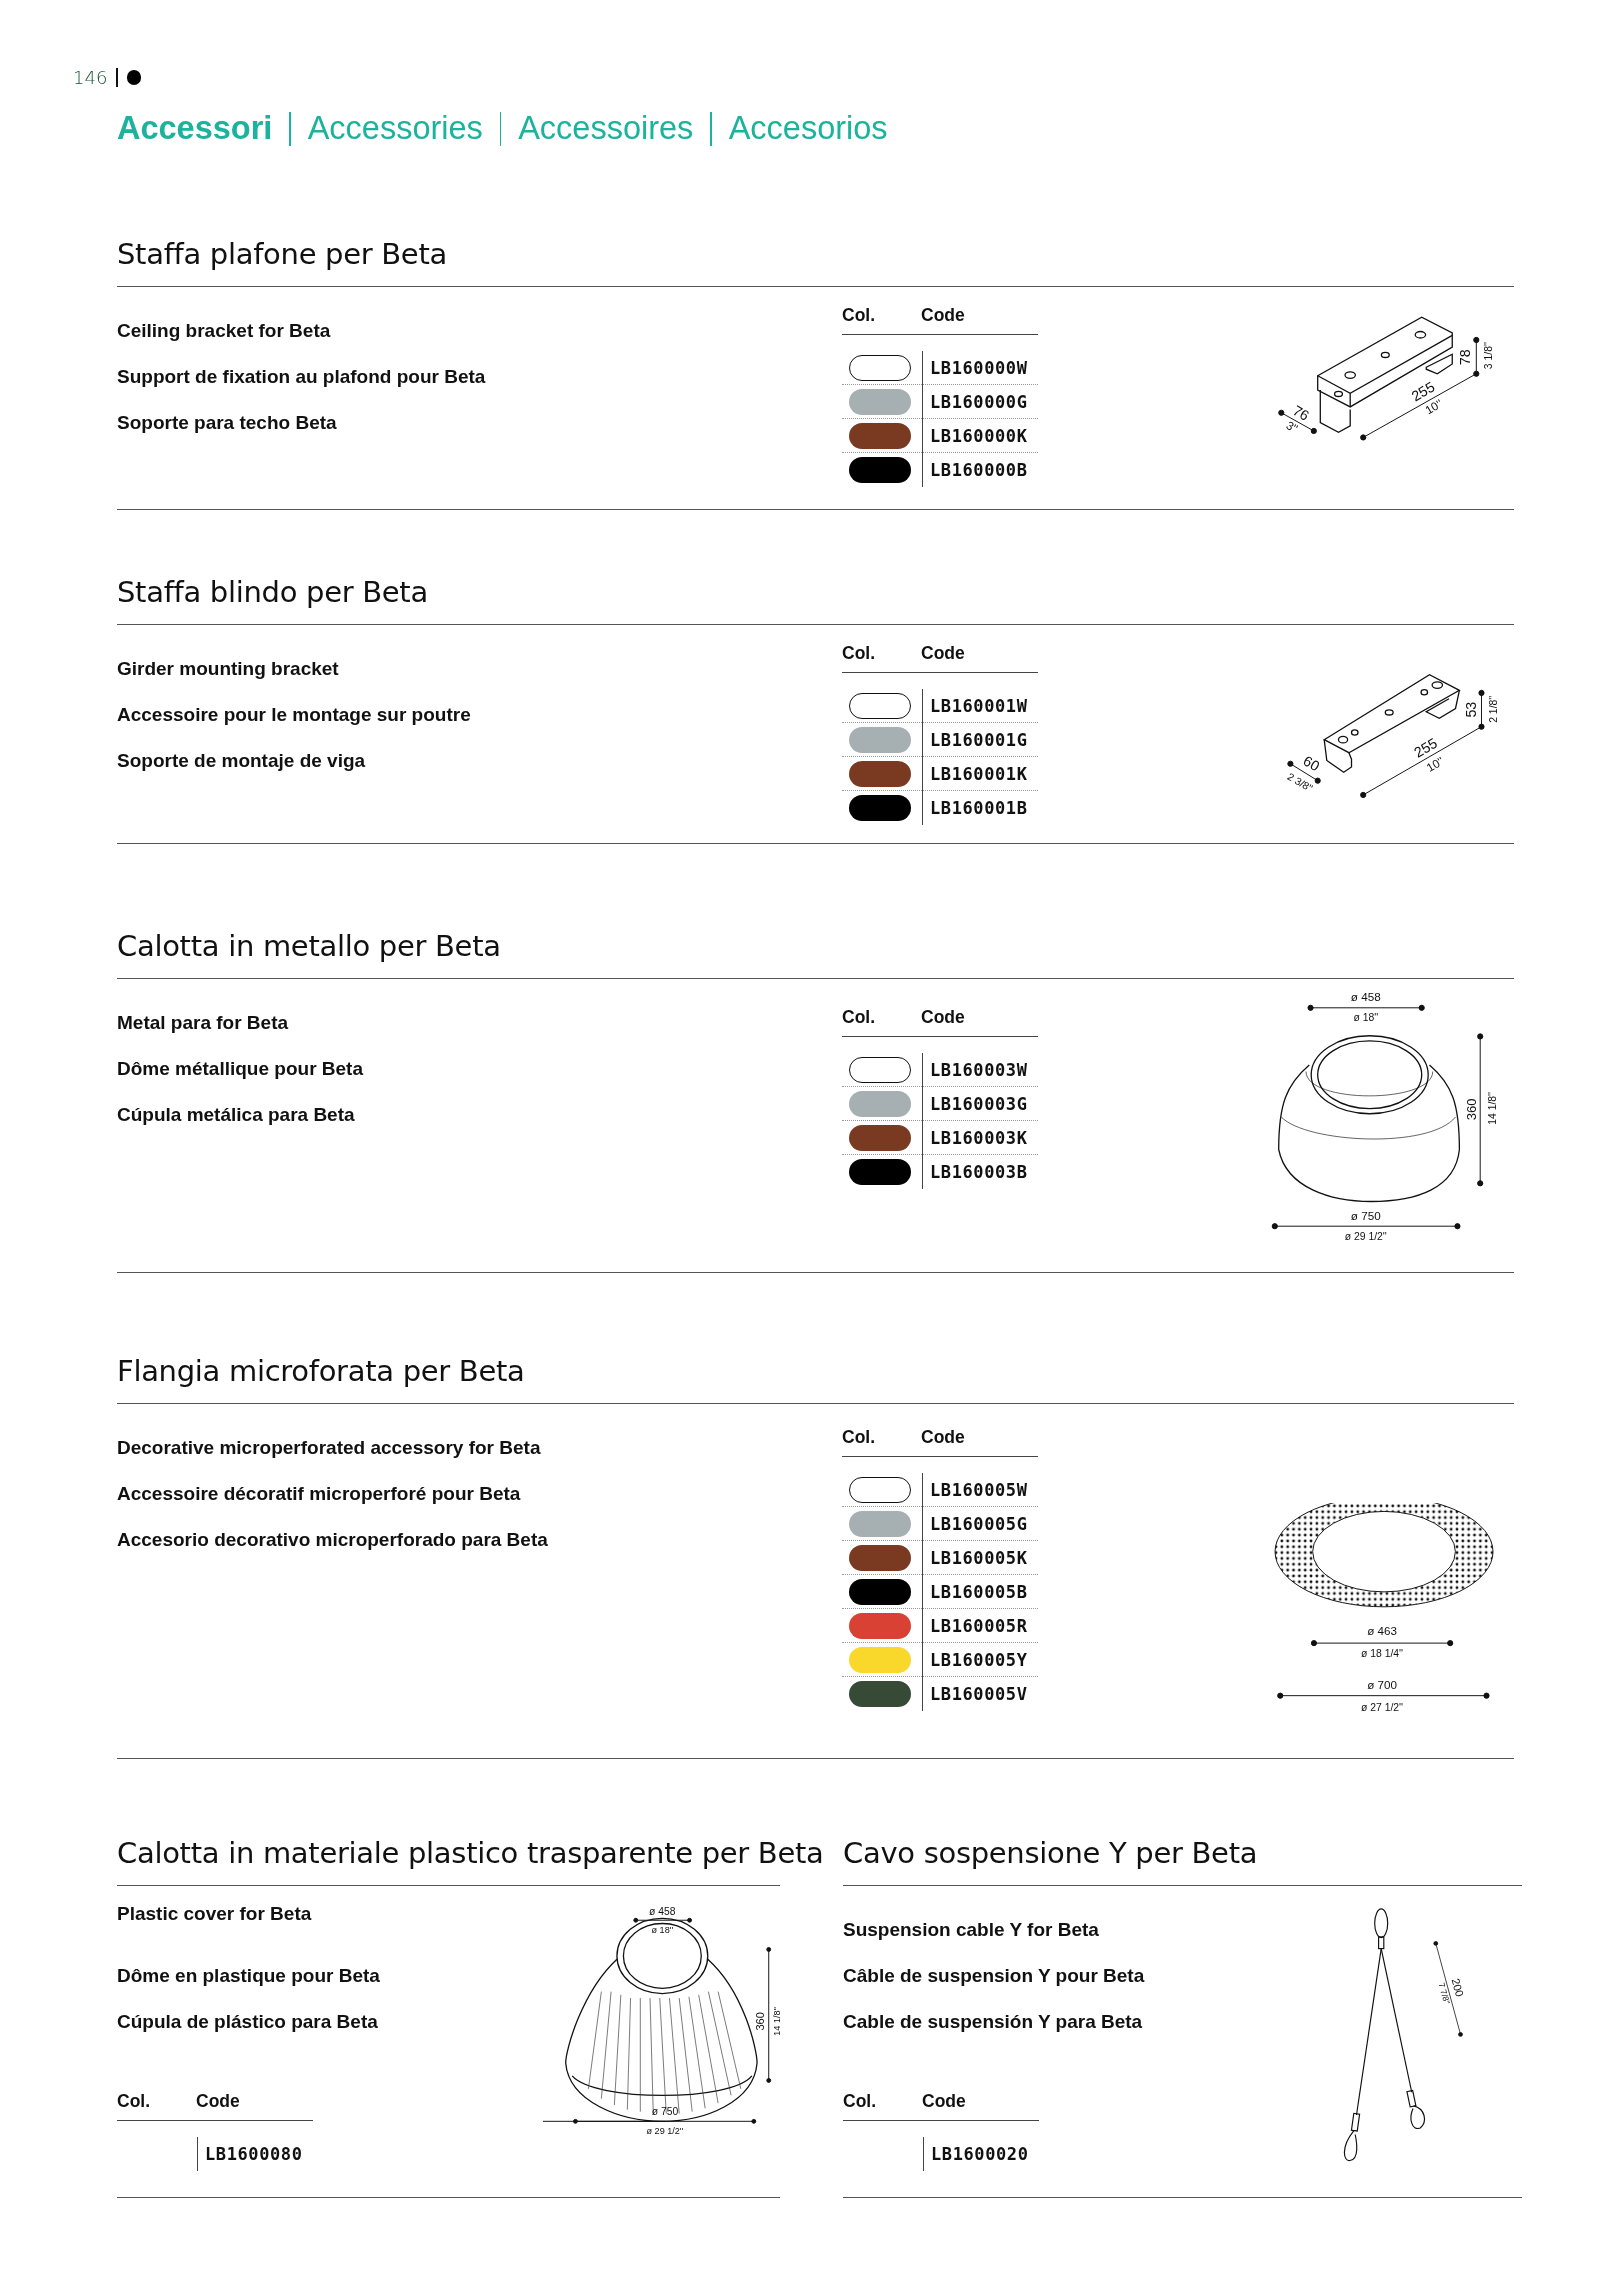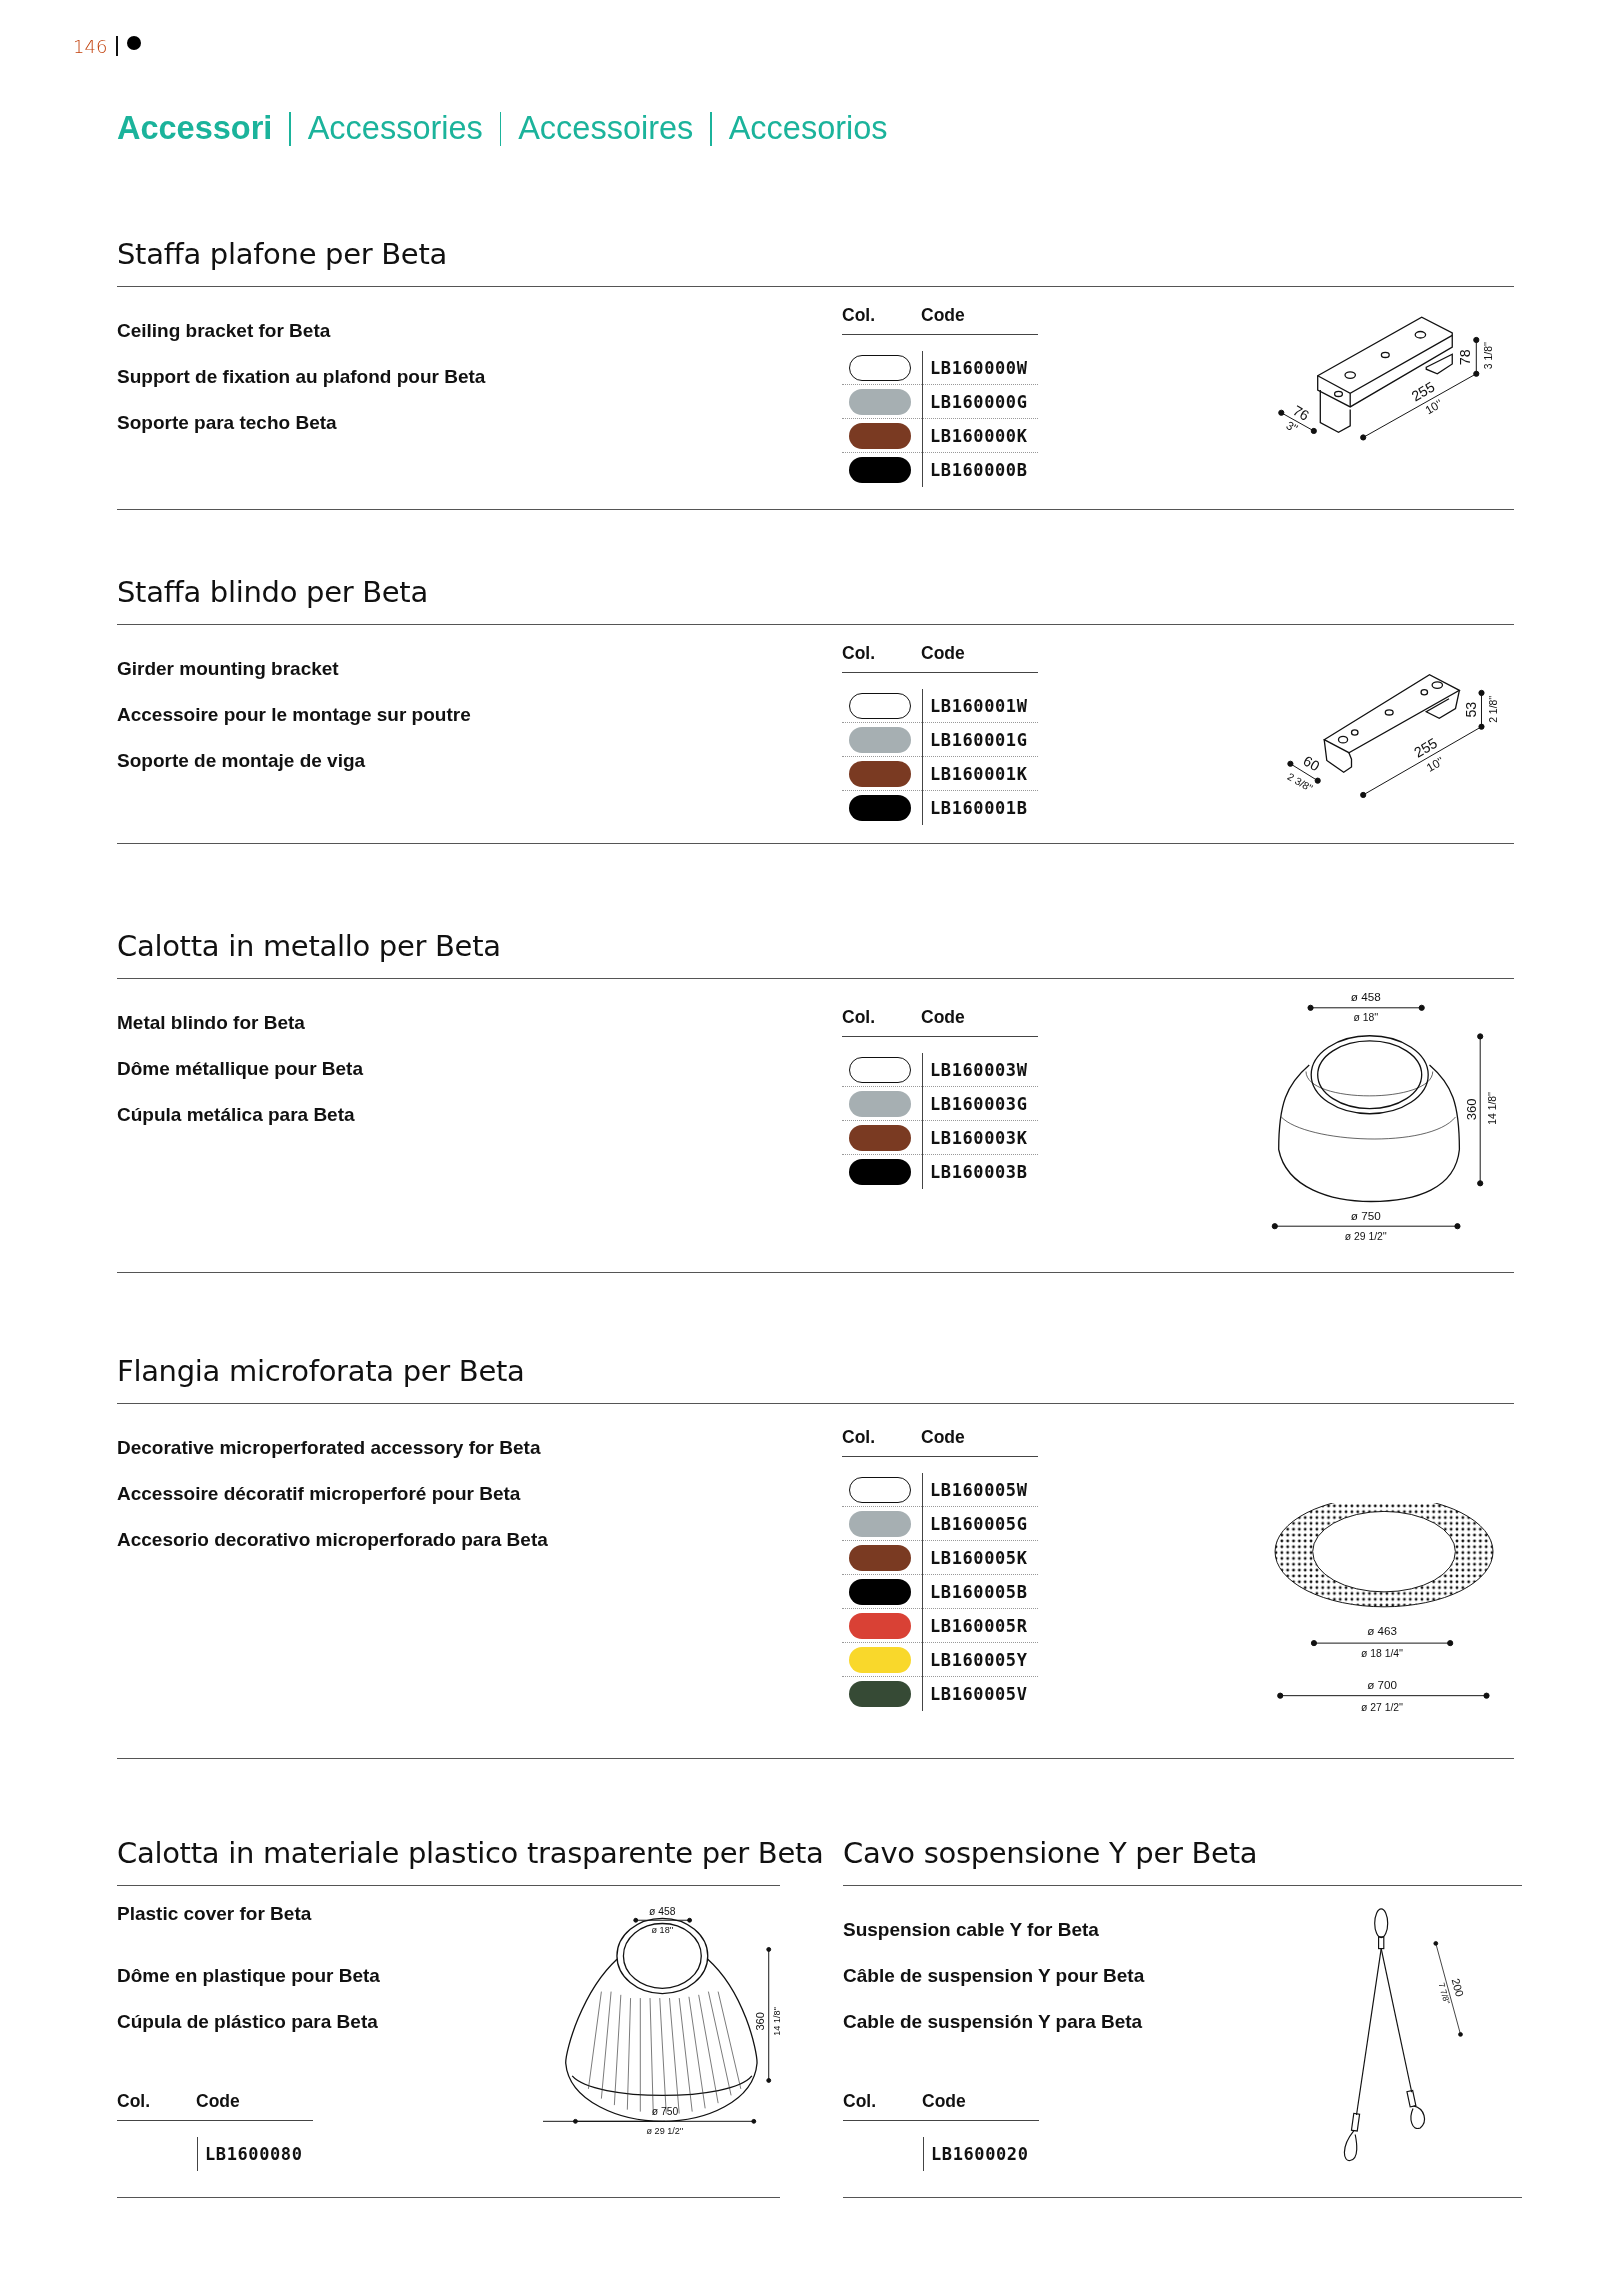--- a/index.html
+++ b/index.html
@@ -1,19 +1,19 @@
 <!DOCTYPE html>
 <html style="font-size:10.4px"><head>
 <meta charset="utf-8">
 <style>
   * { box-sizing: border-box; margin: 0; padding: 0; }
   html, body { width: 1623px; height: 2295px; background: #ffffff; }
   body { position: relative; font-family: "Liberation Sans", sans-serif; color: #111; overflow: hidden; }
 
-  .page-num { position: absolute; left: 73px; top: 36px; font-size: 18px; font-family: "DejaVu Sans", sans-serif; font-weight: 300; color: #c2410c; display: flex; gap: 9px; }
+  .page-num { position: absolute; left: 73px; top: 67px; font-size: 18px; font-family: "DejaVu Sans", sans-serif; font-weight: 300; color: #14532d; display: flex; align-items: center; gap: 9px; }
   .page-num .bar { width: 1.3px; height: 19.5px; background: #111; }
   .page-num .dot { width: 14.3px; height: 14.3px; border-radius: 50%; background: #000; }
 
   .title-row { position: absolute; left: 117px; top: 110px; display: flex; align-items: center; color: #1bb39b; font-size: 32.5px; }
   .title-row .t-bold { font-weight: bold; }
   .title-row .t-light { font-weight: normal; }
   .title-row .sep { width: 1.3px; height: 34px; background: #1bb39b; margin: 0 17px; }
 
   .section { position: absolute; }
   .sec-title { position: absolute; left: 0; font-size: 29px; font-family: "DejaVu Sans", sans-serif; font-weight: normal; color: #111; white-space: nowrap; letter-spacing: -0.3px; }
@@ -180,21 +180,21 @@
       <text class="dimtxt" font-size="22" transform="translate(322 84) rotate(-90)">53</text>
       <text class="dimtxt" font-size="16" transform="translate(354 92) rotate(-90)">2 1/8''</text>
     </svg>
   </div>
   <div class="sec-bottom" style="top:268px; width:1397px;"></div>
 </div>
 
 <div class="section" style="left:117px; top:929px; width:1397px; height:344px;">
   <div class="sec-title" style="top:0;text-align:center;">Calotta in metallo per Beta</div>
   <div class="sec-rule" style="top:49px; width:1397px;"></div>
-  <div class="desc" style="top:83px;">Metal blindo for Beta</div>
+  <div class="desc" style="top:83px;">Metal para for Beta</div>
   <div class="desc" style="top:129px;">Dôme métallique pour Beta</div>
   <div class="desc" style="top:175px;">Cúpula metálica para Beta</div>
   <div class="code-table" style="left:725px; top:78px;">
       <div class="ct-head">
         <span class="h-col">Col.</span>
         <span class="h-code">Code</span>
       </div>
       <div class="ct-body">
         <div class="ct-row">
           <span class="swatch white" style="background: rgb(255, 255, 255);"></span>

